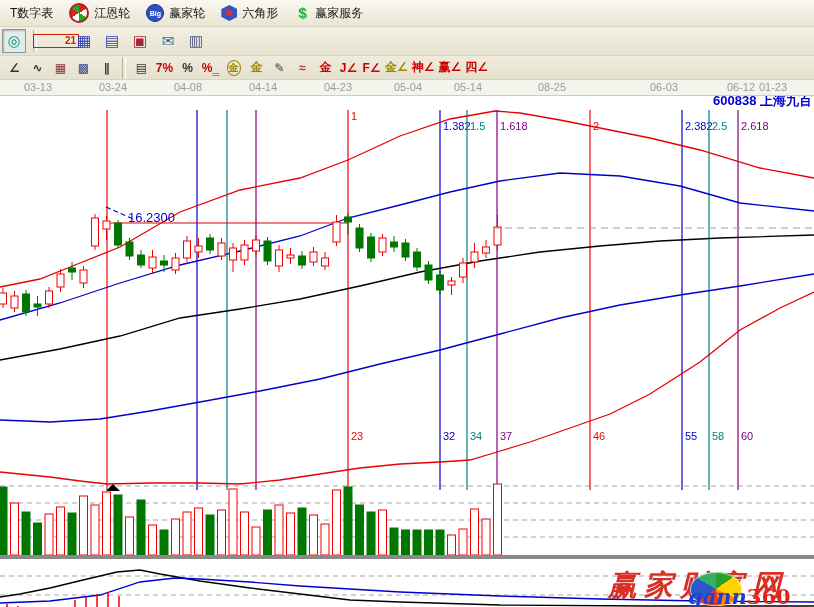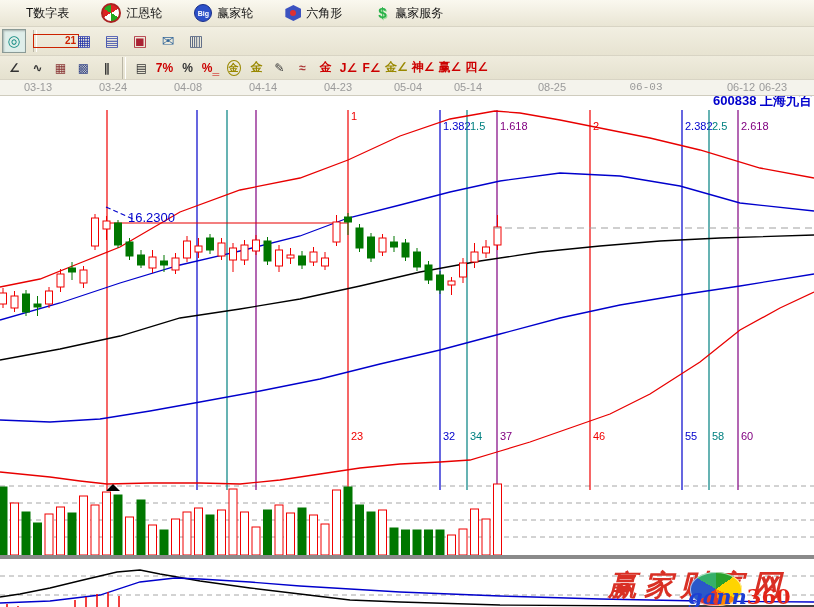--- a/index.html
+++ b/index.html
@@ -1,21 +1,21 @@
 <!DOCTYPE html>
 <html><head>
 <meta charset="utf-8">
 <style>
   html,body{margin:0;padding:0;}
   body{width:814px;height:607px;overflow:hidden;position:relative;background:#fff;
        font-family:"Liberation Sans","DejaVu Sans",sans-serif;}
   
   #menubar{position:absolute;left:0;top:0;width:814px;height:27px;
     background:linear-gradient(#faf8ef,#e9e5d4);border-bottom:1px solid #d8d4c4;
-    display:flex;align-items:center;gap:20px;padding-left:20px;box-sizing:border-box;font-size:12px;color:#111;}
+    display:flex;align-items:center;gap:4px;padding-left:4px;box-sizing:border-box;font-size:12px;color:#111;}
   .menu-item{display:flex;align-items:center;gap:5px;padding:2px 6px;cursor:default;}
   .mi-icon{width:16px;height:16px;border-radius:50%;flex:0 0 auto;}
   .ic-wheel{background:conic-gradient(#d22 0 60deg,#fff 60deg 120deg,#2a2 120deg 180deg,#fff 180deg 240deg,#d22 240deg 300deg,#2a2 300deg);border:2px solid #a22;}
   .ic-big{background:#2c50c8;color:#fff;font-size:7px;font-weight:bold;display:flex;align-items:center;justify-content:center;border:1px solid #1a2f88;}
   .ic-hex{border-radius:0;background:#3c52c0;clip-path:polygon(50% 0,100% 25%,100% 75%,50% 100%,0 75%,0 25%);display:flex;align-items:center;justify-content:center;}
   .ic-hex i{width:6px;height:6px;background:#e03030;border-radius:50%;}
   .ic-dollar{border-radius:0;background:none;color:#2ab14a;font-weight:bold;font-size:15px;line-height:16px;text-align:center;text-shadow:1px 1px 0 #9adf9a;}
   #toolbar2{position:absolute;left:0;top:27px;width:814px;height:29px;
     background:linear-gradient(#f2efe2,#e7e3d1);border-bottom:1px solid #d8d4c4;
     display:flex;align-items:center;padding-left:2px;box-sizing:border-box;gap:4px;}
@@ -366,22 +366,22 @@
   </div>
 <div id="daterow">
     <span class="datelab" style="left: 38px;">03-13</span>
     <span class="datelab" style="left: 113px;">03-24</span>
     <span class="datelab" style="left: 188px;">04-08</span>
     <span class="datelab" style="left: 263px; text-align: center;">04-14</span>
     <span class="datelab" style="left: 338px;">04-23</span>
     <span class="datelab" style="left: 408px;">05-04</span>
     <span class="datelab" style="left: 468px;">05-14</span>
     <span class="datelab" style="left: 552px;">08-25</span>
-    <span class="datelab" style="left: 646px; font-family: Liberation Mono, monospace;">06-03</span>
+    <span class="datelab" style="left: 664px;">06-03</span>
     <span class="datelab" style="left: 741px;">06-12</span>
-    <span class="datelab" style="left: 773px;">06-23</span>
+    <span class="datelab" style="left: 773px;">01-23</span>
   </div>
 
 <div id="wm">
   <div id="wm-text">赢家财富网</div>
   <div id="wm-logo"></div>
   <div id="wm-brand"><span class="g">gann</span><span class="n">360</span></div>
 </div>
 
 </body></html>

